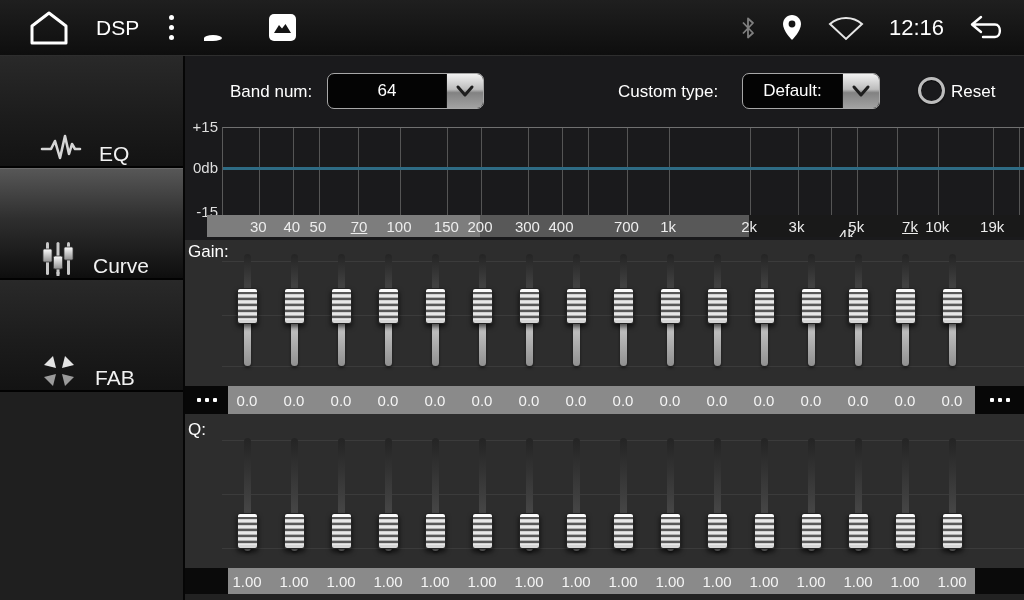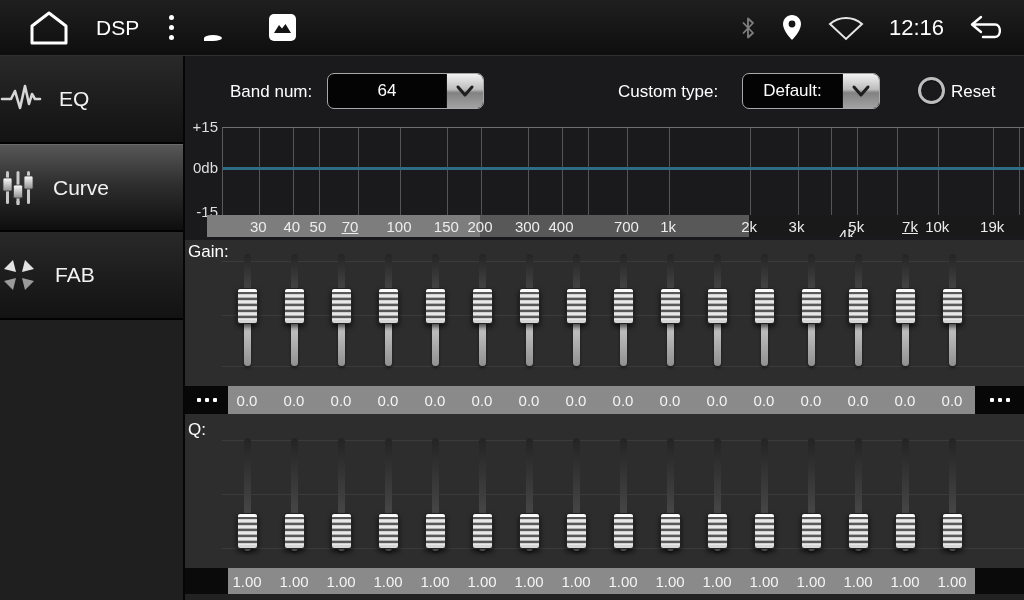--- a/index.html
+++ b/index.html
@@ -27,22 +27,22 @@
   .clover .tr{border-radius:50% 50% 50% 0;}
   .clover .br{border-radius:0 50% 50% 50%;}
   .clover .bl{background:transparent;border:3px solid #fff;border-radius:50% 50% 50% 0;}
   .galicon{width:27px;height:27px;background:#fff;border-radius:5px;display:flex;align-items:flex-end;justify-content:center;}
   
   #sidebar{
     position:absolute;left:0;top:56px;width:185px;bottom:0;
     background:#1f1f1f;border-right:2px solid #060606;box-sizing:border-box;
   }
   .side-item{
-    height:88px;border-bottom:2px solid #020202;
-    display:flex;align-items:center;gap:17px;box-sizing:border-box;
+    height:112px;border-bottom:2px solid #020202;
+    display:flex;align-items:flex-end;padding-left:40px;gap:17px;box-sizing:border-box;
     background:linear-gradient(180deg,#292929,#1c1c1c 55%,#131313);
     cursor:pointer;
   }
   .side-item.selected{
     background:linear-gradient(180deg,#575757,#2f2f2f 45%,#0e0e0e);
     border-top:1px solid #6a6a6a;
   }
   .side-label{color:#f2f2f2;font-size:21px;}
   
   #content{position:absolute;left:185px;top:56px;right:0;bottom:0;background:#1a1a1c;}
@@ -257,21 +257,21 @@
       <div class="vline" style="left: 796.297px;"></div>
       <div class="zero" style="background: rgb(46, 107, 132);"></div>
     </div>
   <div class="freq-strip">
       <div class="seg" style="left: 0px; width: 273.005px; background: rgb(125, 125, 125);"></div>
       <div class="seg" style="left: 273.005px; width: 269.146px; background: rgb(88, 88, 88);"></div>
       <div class="seg" style="left: 542.151px; width: 274.849px; background: rgb(25, 25, 25);"></div>
       <div class="ftick" style="left: 51.2536px;">30</div>
       <div class="ftick" style="left: 84.8803px;">40</div>
       <div class="ftick" style="left: 110.963px;">50</div>
-      <div class="ftick" style="left: 143px; text-decoration: underline;">70</div>
+      <div class="ftick" style="left: 152px; text-decoration: underline;">70</div>
       <div class="ftick" style="left: 191.984px;">100</div>
       <div class="ftick" style="left: 239.378px;">150</div>
       <div class="ftick" style="left: 273.005px;">200</div>
       <div class="ftick" style="left: 320.399px;">300</div>
       <div class="ftick" style="left: 354.026px;">400</div>
       <div class="ftick" style="left: 380.109px; margin-top: 40px;">500</div>
       <div class="ftick" style="left: 419.439px;">700</div>
       <div class="ftick" style="left: 461.13px;">1k</div>
       <div class="ftick" style="left: 542.151px;">2k</div>
       <div class="ftick" style="left: 589.545px;">3k</div>

